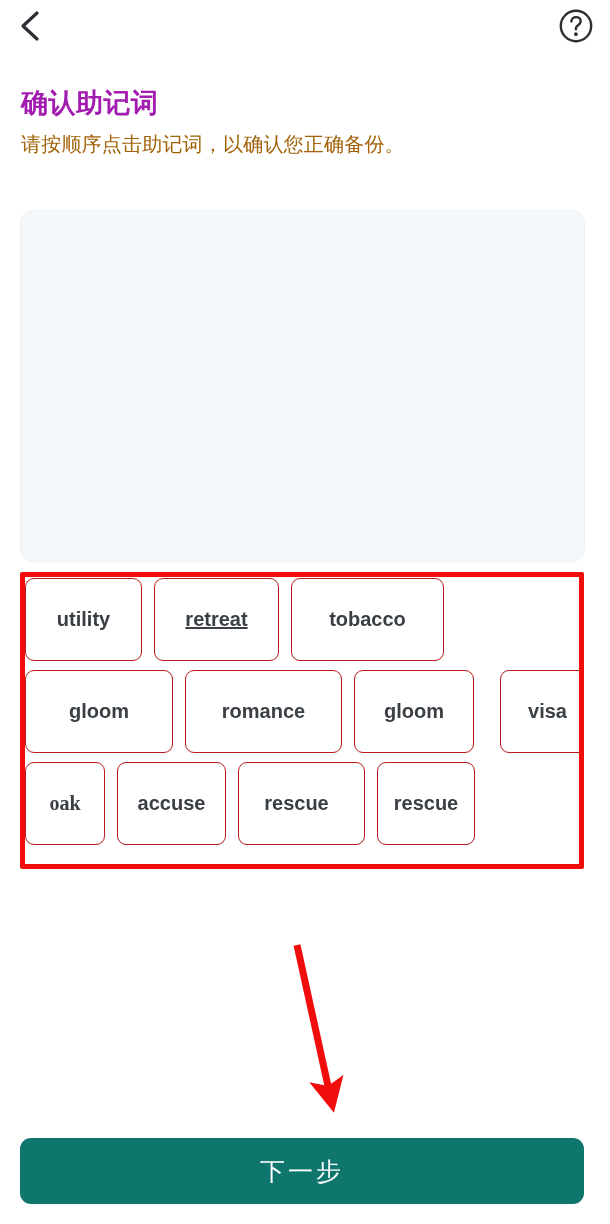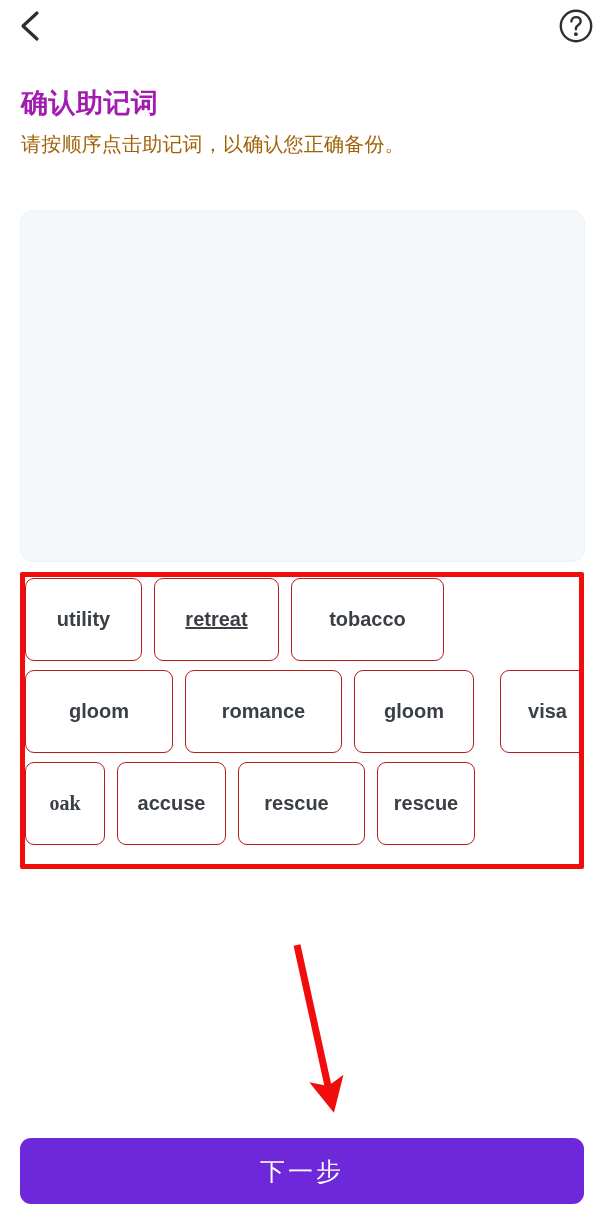--- a/index.html
+++ b/index.html
@@ -159,21 +159,21 @@
     z-index: 6;
   }
 
   
   .next-button {
     position: absolute;
     left: 20px;
     top: 1138px;
     width: 564px;
     height: 66px;
-    background: #6d28d9;
+    background: #0f766e;
     border: none;
     border-radius: 11px;
     color: #ffffff;
     font-size: 25px;
     font-family: "Liberation Sans", "DejaVu Sans", sans-serif;
     letter-spacing: 3px;
     cursor: default;
   }
 </style>
 </head>

